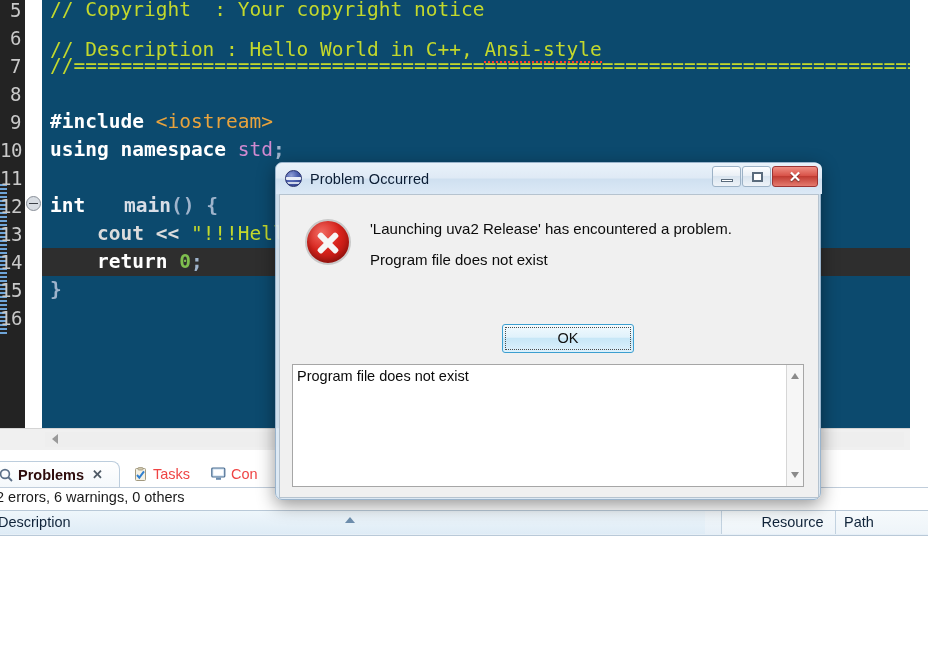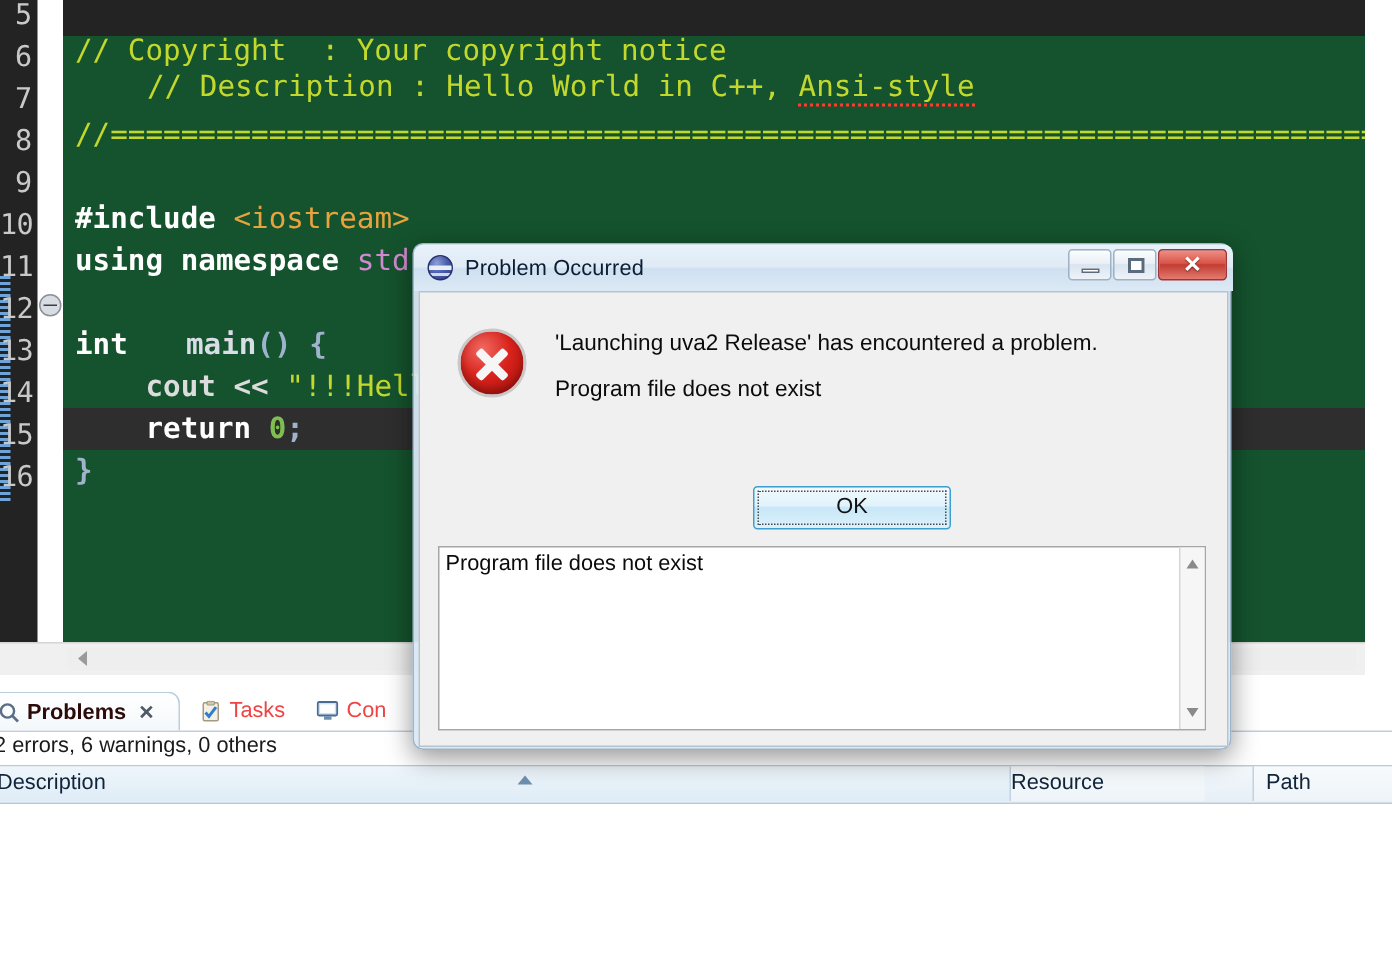--- a/index.html
+++ b/index.html
@@ -24,22 +24,21 @@
   .gutter-white {
     position: absolute; left: 25px; top: 0; width: 17px; height: 428px;
     background: #ffffff;
   }
   .gutter-annot {
     position: absolute; left: 0px; top: 184px; width: 7px; height: 150px;
     background: repeating-linear-gradient(to bottom,#6ea4d8 0px,#6ea4d8 2px,#232323 2px,#232323 4px);
   }
   .code-area {
     position: absolute; left: 42px; top: 0; right: 0; height: 428px;
-    background: #14532d;
-    margin-top: 24px;
+    background: #0c4a6e;
   }
   .ln {
     position: absolute; left: 0; width: 42px;
     text-align: right; padding-right: 21px;
     box-sizing: border-box;
     color: #c9c9c9;
     font-family: "DejaVu Sans Mono", monospace;
     font-size: 19px; line-height: 28px;
     letter-spacing: -0.5px;
   }
@@ -141,21 +140,21 @@
     background: linear-gradient(to bottom,#f3f8fb 0%,#e6eff7 100%);
     border-top: 1px solid #b9c9d8;
     border-bottom: 1px solid #b9c9d8;
   }
   .th {
     position: absolute; top: 0; height: 23px; line-height: 23px;
     font-size: 14.5px; color: #10243a;
     box-sizing: border-box;
   }
   .th-desc { left: -5px; width: 710px; padding-left: 3px; background: linear-gradient(to bottom,#eef6fb,#dfecf6); }
-  .th-res  { left: 673px; width: 130px; padding-left: 0; border-left: 1px solid #c2d2e0; background: linear-gradient(to bottom,#f6fafc,#eef4f9);}
+  .th-res  { left: 721px; width: 130px; padding-left: 12px; border-left: 1px solid #c2d2e0; background: linear-gradient(to bottom,#f6fafc,#eef4f9); text-align: center;}
   .th-path { left: 835px; width: 93px;  padding-left: 8px; border-left: 1px solid #c2d2e0; background: linear-gradient(to bottom,#f6fafc,#eef4f9);}
   .sort-arrow {
     position: absolute; left: 345px; top: 6px;
     width: 0; height: 0;
     border-left: 5px solid transparent; border-right: 5px solid transparent;
     border-bottom: 6px solid #6e8fae;
   }
 
   
   .dialog {
@@ -313,21 +312,21 @@
 
 <div id="root">
 
   <div class="editor">
     <div class="top-sliver"></div>
     <div class="gutter-nums"></div>
     <div class="gutter-white"></div>
     <div class="gutter-annot"></div>
     <div class="code-area" id="code-area">
         <div class="cl" style="top: -4px;"><span class="txt"><span class="c-comment-b">// Copyright  : Your copyright notice</span></span></div>
-        <div class="cl" style="top: 20px; padding-left: 48px;"><span class="txt"><span class="c-comment-b">// Description : Hello World in C++, </span><span class="c-comment-b squig">Ansi-style</span></span></div>
+        <div class="cl" style="top: 36px;"><span class="txt"><span class="c-comment-b">// Description : Hello World in C++, </span><span class="c-comment-b squig">Ansi-style</span></span></div>
         <div class="cl" style="top: 52px;"><span class="txt"><span class="c-comment-b">//============================================================================</span></span></div>
         <div class="cl" style="top: 80px;"><span class="txt"><span class="c-plain"></span></span></div>
         <div class="cl" style="top: 108px;"><span class="txt"><span class="c-kw">#include </span><span class="c-inc">&lt;iostream&gt;</span></span></div>
         <div class="cl" style="top: 136px;"><span class="txt"><span class="c-kw">using namespace </span><span class="c-type">std</span><span class="c-punct">;</span></span></div>
         <div class="cl" style="top: 164px;"><span class="txt"><span class="c-plain"></span></span></div>
         <div class="cl" style="top: 192px;"><span class="txt"><span class="c-kw">int </span><span class="c-ident">main</span><span class="c-punct">() {</span></span></div>
         <div class="cl" style="top: 220px;"><span class="txt"><span class="c-plain">    cout &lt;&lt; </span><span class="c-str">"!!!Hello</span></span></div>
         <div class="cl hl-line" style="top: 248px;"><span class="txt"><span class="c-kw">    return </span><span class="c-num">0</span><span class="c-punct">;</span></span></div>
         <div class="cl" style="top: 276px;"><span class="txt"><span class="c-punct">}</span></span></div>
         <div class="cl" style="top: 304px;"><span class="txt"><span class="c-plain"></span></span></div>

